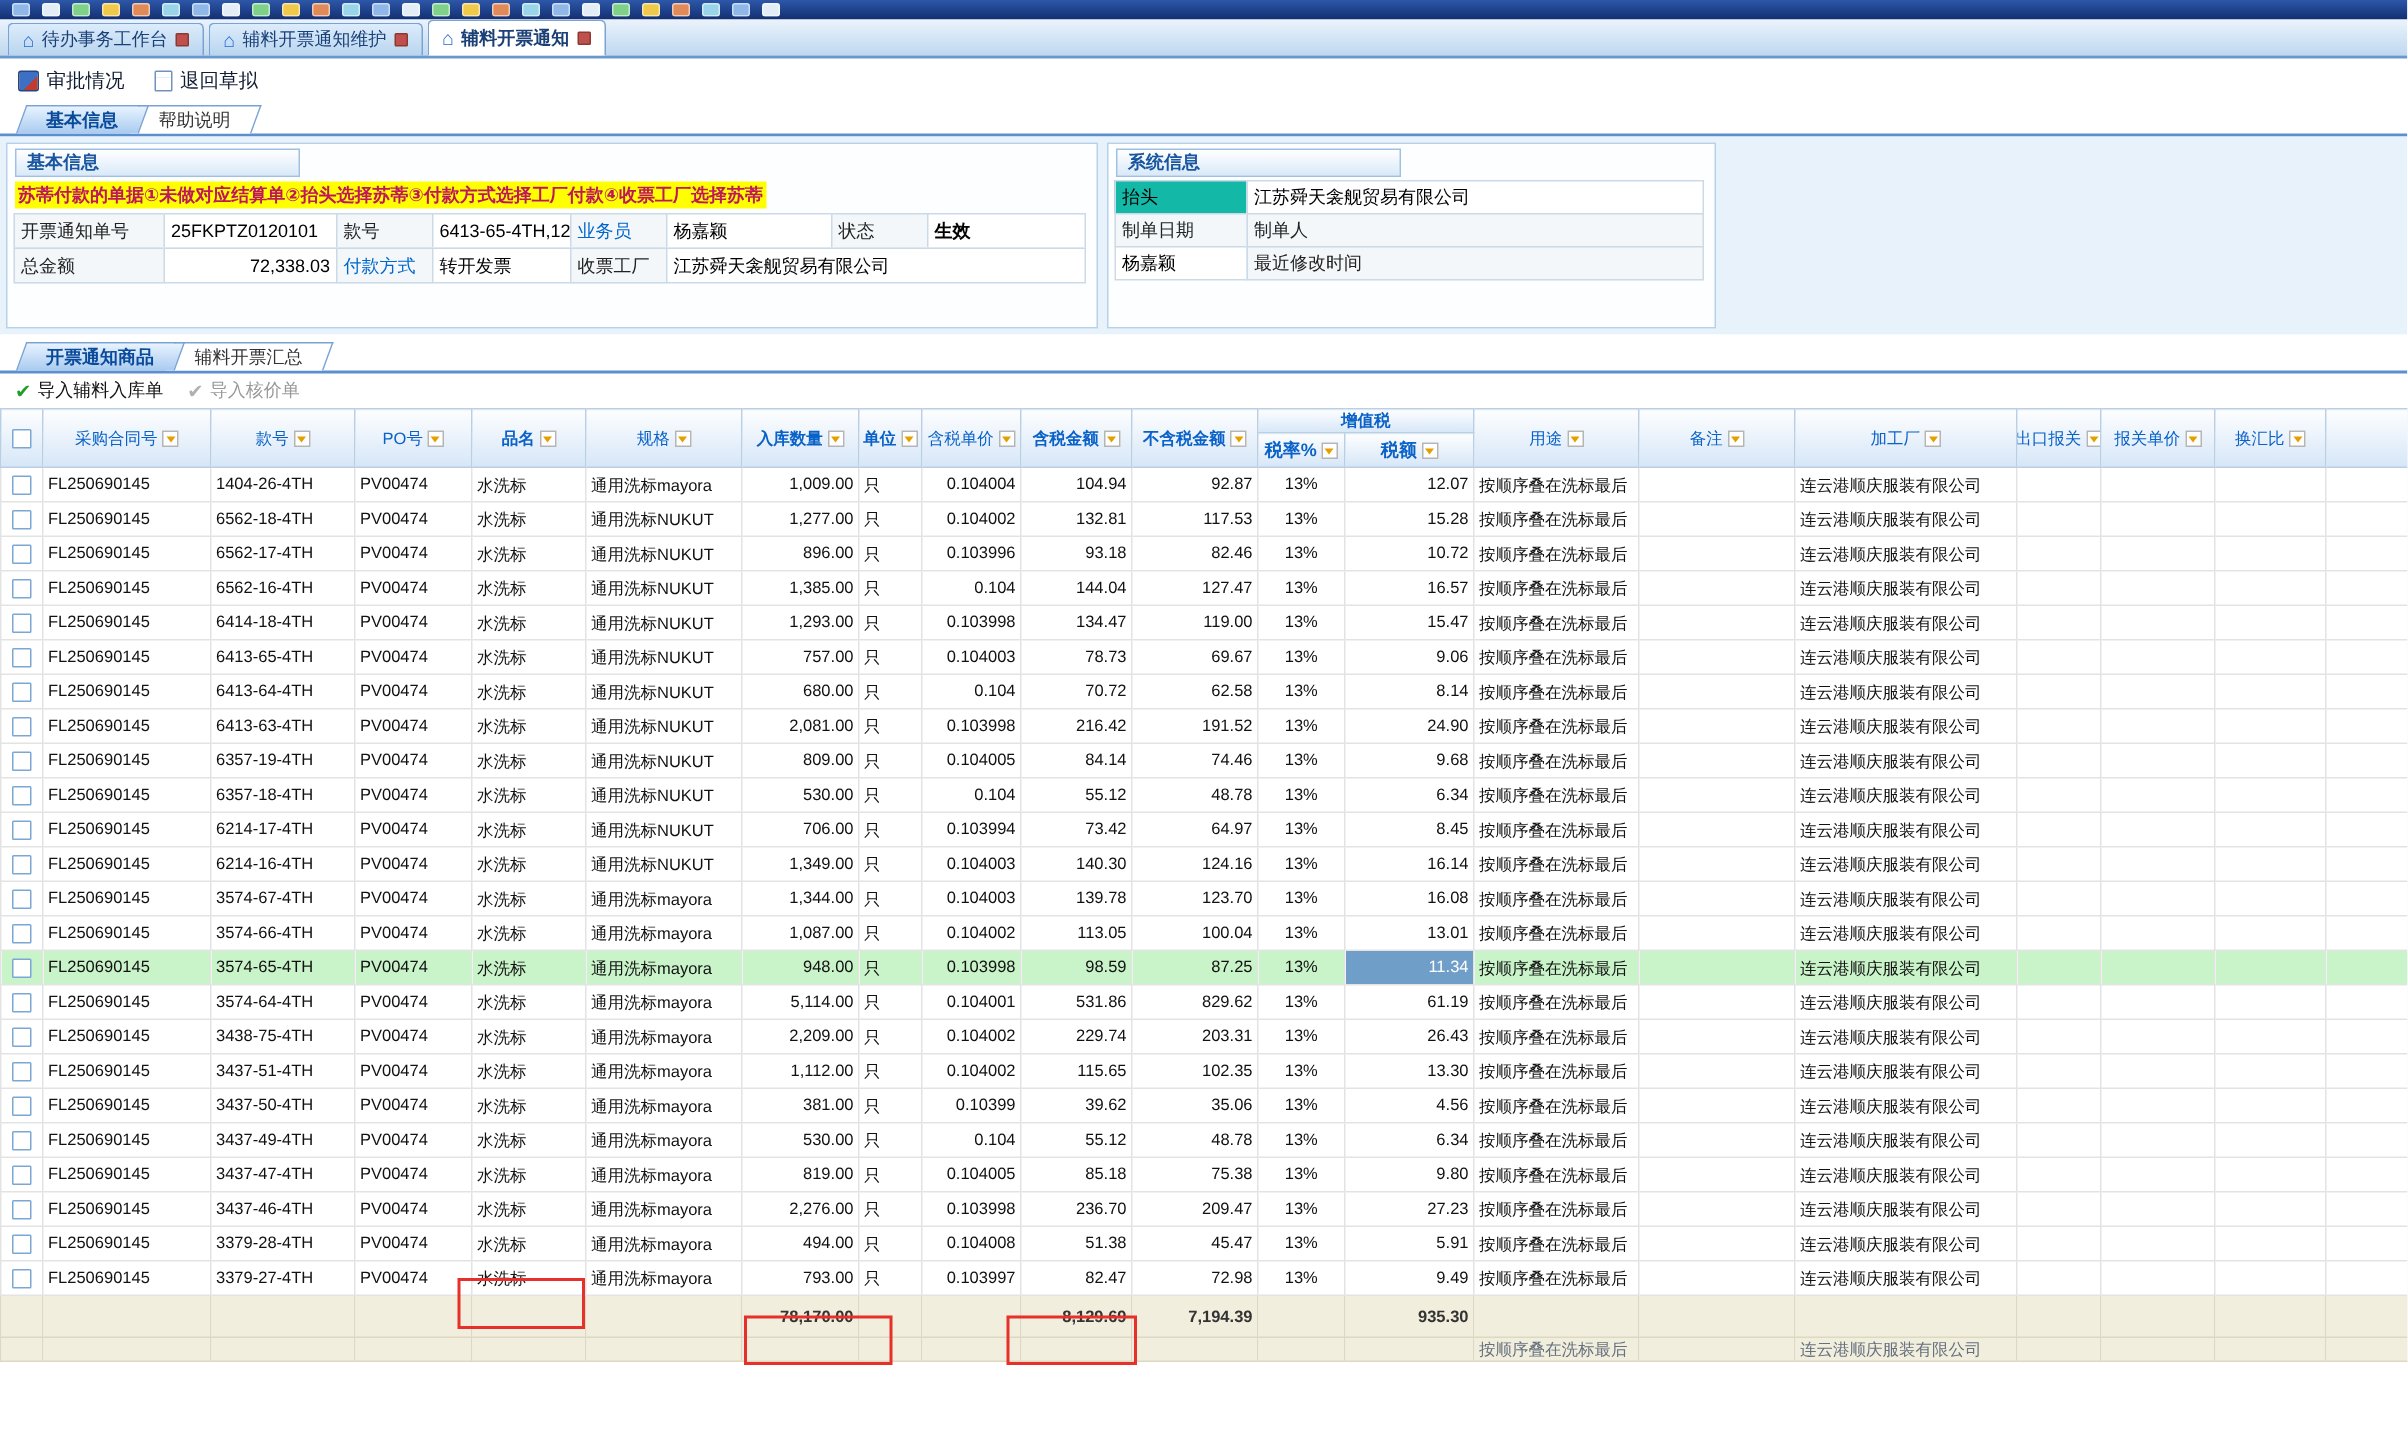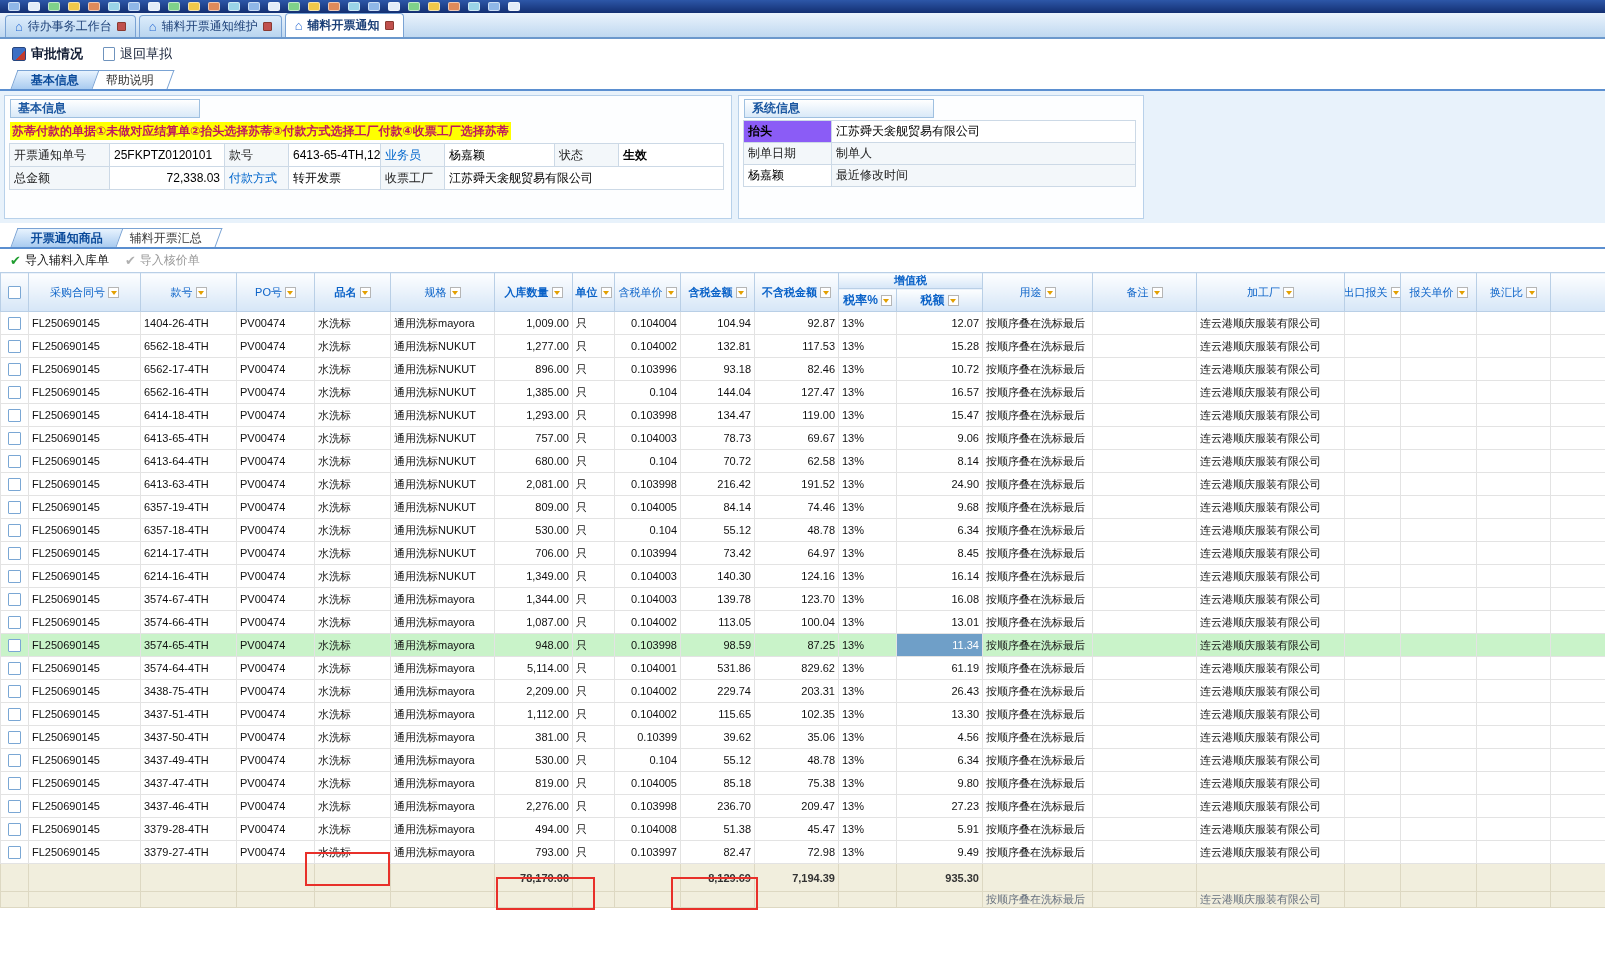--- a/index.html
+++ b/index.html
@@ -20,21 +20,21 @@
   
   .doc-tabbar{height:26px;background:linear-gradient(#eaf3fc,#bfd8f0);border-bottom:2px solid #6b98cc;display:flex;align-items:flex-end;padding-left:5px;gap:3px}
   .doc-tab{height:22px;display:flex;align-items:center;gap:5px;padding:0 9px;border:1px solid #7aa3d4;border-bottom:none;border-radius:4px 4px 0 0;background:linear-gradient(#dcecfb,#b9d5ef);font-size:12px;color:#1b3f77;cursor:pointer}
   .doc-tab.active{background:#fff;font-weight:bold;height:24px}
   .home-icon{color:#2a6bd4;font-size:13px;line-height:1}
   .tab-mini{width:9px;height:9px;background:#c0504d;border:1px solid #8a3a30;border-radius:1px;flex:none}
 
   
   .action-bar{height:30px;display:flex;align-items:center;gap:20px;padding-left:12px}
   .action{display:flex;align-items:center;gap:5px;font-size:13px;color:#111c33;cursor:pointer}
-  .action .lbl.bold{font-weight:bold}
+  .action .lbl.bold{font-weight:normal}
   .approval-icon{width:14px;height:14px;background:linear-gradient(135deg,#3d6fc4 60%,#c23b2e 60%);border:1px solid #27457e;border-radius:2px;flex:none}
   .retdraft-icon{width:12px;height:14px;background:linear-gradient(#fff 30%,#cfe2f5 31%,#fff 33%,#fff 55%,#cfe2f5 56%,#fff 58%);border:1px solid #6f93bd;border-radius:1px;flex:none}
 
   
   .tabstrip{height:22px;display:flex;align-items:flex-end;border-bottom:2px solid #5b8fd0;padding-left:14px}
   .stab{height:19px;padding:0 16px;font-size:12px;border:1px solid #7aa3d4;border-bottom:none;transform:skewX(-20deg);background:#fff;margin-right:-7px;display:flex;align-items:center;color:#333;cursor:pointer}
   .stab>span{display:inline-block;transform:skewX(20deg);white-space:nowrap}
   .stab.active{background:linear-gradient(#e8f3fe,#a9cbf0);color:#0a4a9a;font-weight:bold;z-index:2}
 
   
@@ -48,42 +48,42 @@
   .notice.second span{color:#be185d}
   .form-grid{display:grid;grid-template-columns:100px 115px 64px 92px 64px 110px 64px 105px;margin-top:4px;font-size:12px}
   .fcell{border:1px solid #ccd9e6;height:24px;display:flex;align-items:center;padding:0 4px;background:#fff;margin-top:-1px;margin-left:-1px;overflow:hidden;white-space:nowrap}
   .flabel{background:#f3f7fa;color:#222}
   .flink{color:#0066cc;cursor:pointer}
   .fval.num{justify-content:flex-end}
   .fval.bold{font-weight:bold}
   .span3{grid-column:span 3}
   .sys-grid{display:grid;grid-template-columns:88px 304px;font-size:12px;margin-top:3px}
   .sys-grid .fcell{height:23px}
-  .mag{background:#8b5cf6;color:#000;font-weight:bold}
+  .mag{background:#14b8a6;color:#000;font-weight:normal}
 
   .gap4{height:4px;background:#fff}
 
   
   .detail-actions{height:23px;display:flex;align-items:center;gap:16px;padding-left:10px;font-size:12px}
   .imp{display:flex;align-items:center;gap:4px;cursor:pointer;color:#111}
   .check-green{color:#1f9d2f;font-weight:bold;font-size:13px}
   .imp.disabled{color:#999;cursor:default}
   .check-gray{color:#b0b0b0;font-weight:bold;font-size:13px}
 
   
   table.grid{border-collapse:collapse;table-layout:fixed;width:1605px;font-size:11px;color:#111}
   .grid th,.grid td{border:1px solid #e3e3e3;overflow:hidden;white-space:nowrap;padding:0 3px;height:23px}
   .grid thead th{background:linear-gradient(#fdfeff,#d6e6f7);border-color:#b9cfe6;color:#0a62c8;font-weight:normal;font-size:12px;padding:0 2px}
   .grid thead th.bold{font-weight:bold}
   .grid thead tr.grp th{height:14px;font-size:11px}
   .hwrap{display:flex;align-items:center;justify-content:center;gap:3px}
   .fbtn{width:11px;height:11px;border:1px solid #b5b5b5;background:#fff;display:inline-flex;align-items:center;justify-content:center;flex:none;cursor:pointer}
   .fbtn::before{content:"";width:0;height:0;border:3px solid transparent;border-top:4px solid #e3a000;margin-top:4px}
   .t-r{text-align:right}
-  .t-c{}
+  .t-c{text-align:center}
   .cb{width:13px;height:13px;border:1px solid #7aa7d4;background:#fff;display:inline-block;vertical-align:middle;border-radius:1px;cursor:pointer}
   tr.row-selected td{background:#c9f3c9}
   td.cell-selected{background:#6f9fc8 !important;color:#fff}
   tr.totals-row td{background:#f1eedd;font-weight:bold;color:#333;height:28px;border-color:#ddd8c2}
   tr.partial-row td{background:#f1eedd;color:#66707e;height:16px;border-color:#ddd8c2;font-weight:normal}
 
   
   .status-bar{margin-top:16px;border-top:1px solid #c9c9c9;height:20px;display:flex;align-items:center;padding-left:5px;font-size:11px;color:#222;background:#f6f6f2}
 
   

